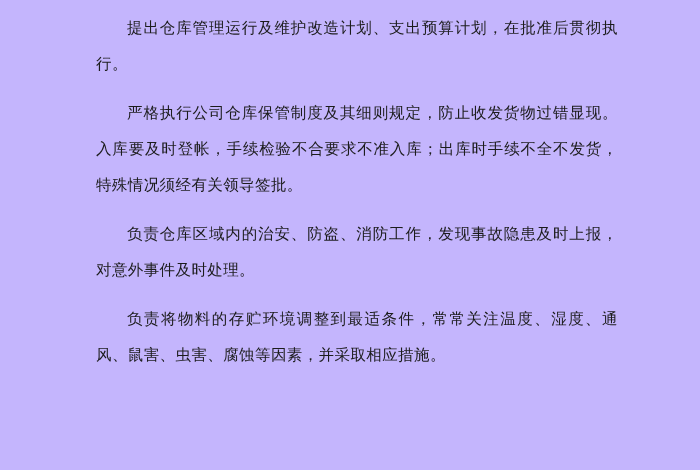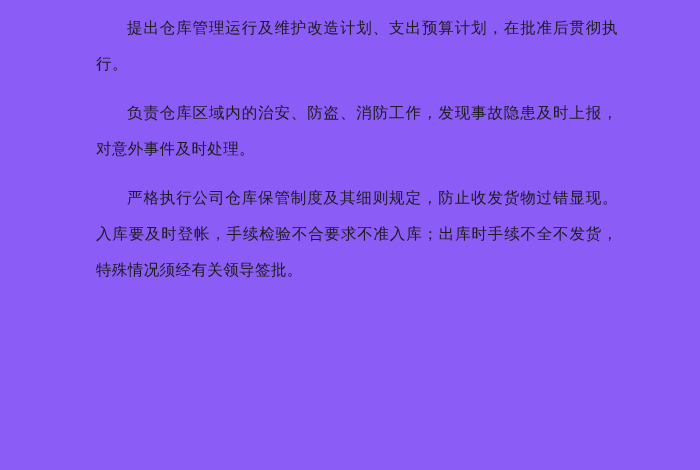--- a/index.html
+++ b/index.html
@@ -10,21 +10,21 @@
     width: 700px;
     height: 470px;
     background: #ffffff;
     font-family: "DejaVu Serif", serif;
     overflow: hidden;
   }
   .page {
     position: relative;
     width: 700px;
     height: 470px;
-    background: #8b5cf6;
+    background: #c4b5fd;
     box-sizing: border-box;
     padding: 10px 82px 0 96px;
   }
   .doc-body {
     display: block;
   }
   .para {
     margin: 0 0 13px 0;
     font-size: 15.5px;
     line-height: 36px;
@@ -46,17 +46,18 @@
     bottom: 0;
     height: 0;
   }
 </style>
 </head>
 <body>
 
 <div class="page">
   <div class="doc-body">
     <p class="para">提出仓库管理运行及维护改造计划、支出预算计划，在批准后贯彻执行。</p>
+    <p class="para">严格执行公司仓库保管制度及其细则规定，防止收发货物过错显现。入库要及时登帐，手续检验不合要求不准入库；出库时手续不全不发货，特殊情况须经有关领导签批。</p>
     <p class="para">负责仓库区域内的治安、防盗、消防工作，发现事故隐患及时上报，对意外事件及时处理。</p>
-    <p class="para">严格执行公司仓库保管制度及其细则规定，防止收发货物过错显现。入库要及时登帐，手续检验不合要求不准入库；出库时手续不全不发货，特殊情况须经有关领导签批。</p>
+    <p class="para last">负责将物料的存贮环境调整到最适条件，常常关注温度、湿度、通风、鼠害、虫害、腐蚀等因素，并采取相应措施。</p>
   </div>
   <div class="clip-bottom"></div>
 </div>
 
 </body></html>

